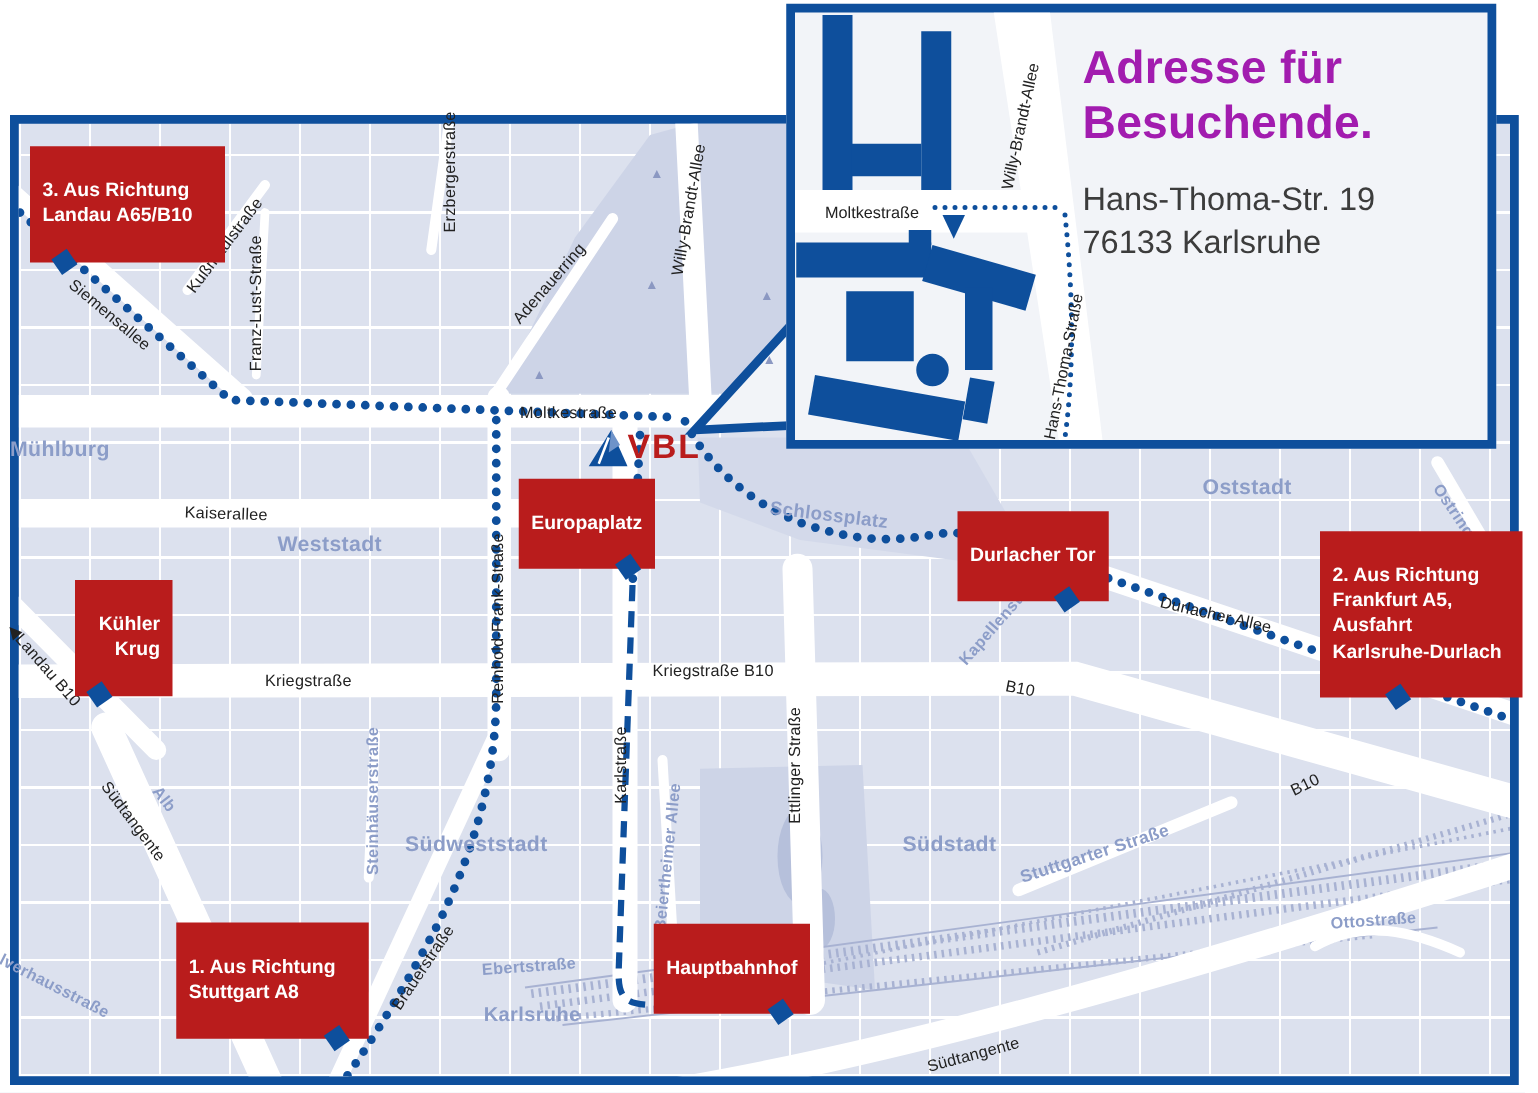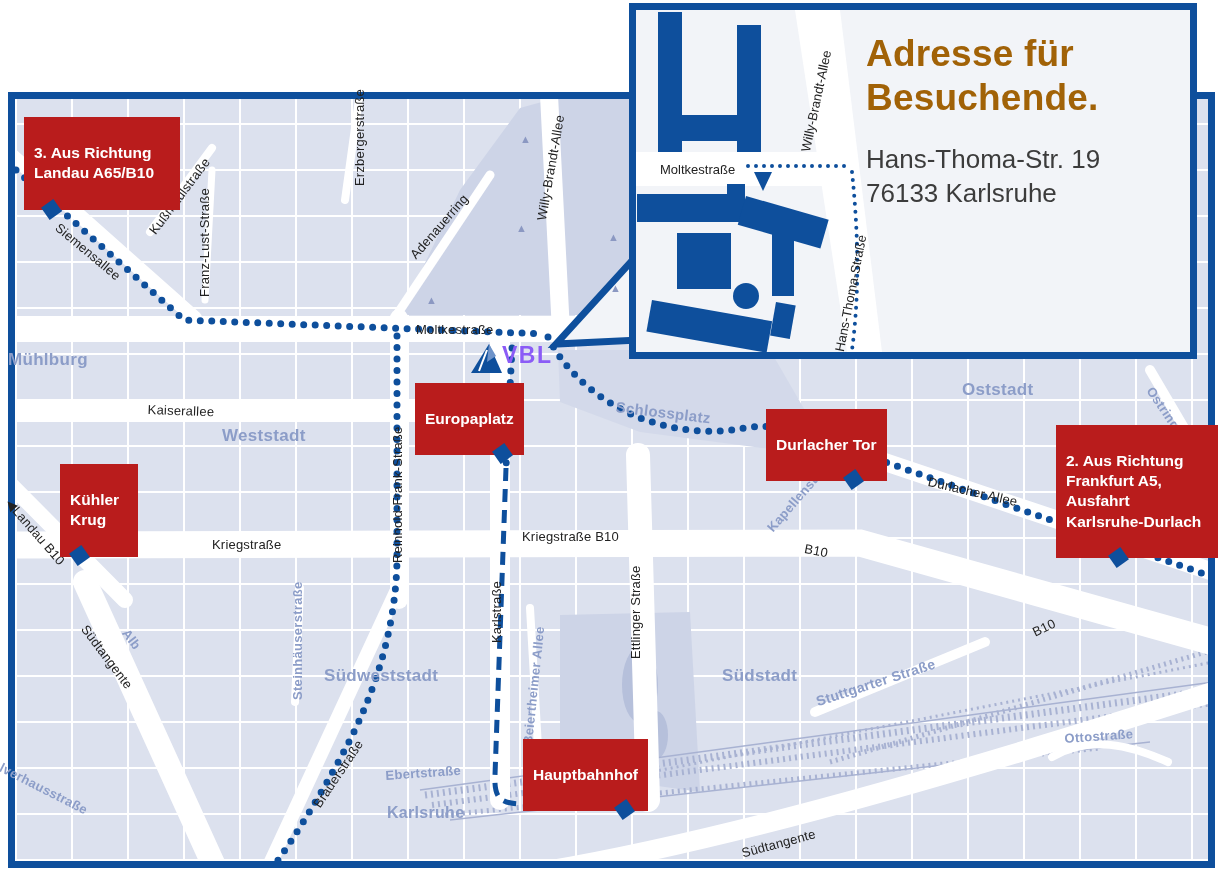--- a/index.html
+++ b/index.html
@@ -29,28 +29,28 @@
          font-size:15.5px;line-height:1.3;padding:6px 10px;white-space:pre-line;
          box-shadow:0 0 0 0 transparent;}
   .badge .tail{position:absolute;width:15px;height:15px;background:#0e4f9c;
                transform:rotate(55deg);}
 
   
   #inset{position:absolute;left:629px;top:3px;width:554px;height:342px;
          border:7px solid #0e4f9c;background:#f2f4f8;z-index:3;}
   #inset .ilabel{position:absolute;color:#222;font-size:13px;white-space:nowrap;
                  transform-origin:0 0;}
-  #inset-title{position:absolute;left:230px;top:22px;color:#a16207;font-weight:bold;
+  #inset-title{position:absolute;left:230px;top:22px;color:#a21caf;font-weight:bold;
                font-size:37px;line-height:1.18;letter-spacing:.2px;}
   #inset-address{position:absolute;left:230px;top:133px;color:#3c3c3c;
                  font-size:26px;line-height:1.3;}
 
   
-  #vbl-text{position:absolute;left:502px;top:342px;color:#8b5cf6;font-weight:bold;
-            font-size:23px;letter-spacing:1.5px;z-index:2;}
+  #vbl-text{position:absolute;left:502px;top:342px;color:#b91c1c;font-weight:bold;
+            font-size:27px;letter-spacing:1.5px;z-index:2;}
 </style>
 </head>
 <body>
 
 <div id="map"></div>
 
 <svg id="art" viewBox="0 0 1230 874">
   <defs>
     <clipPath id="mapclip">
         <rect x="15" y="99" width="1193" height="762"></rect>
@@ -169,24 +169,29 @@
   <span class="tree" style="left:426px;top:294px">▲</span>
   <span class="tree" style="left:520px;top:133px">▲</span>
 
   <div id="vbl-text">VBL</div>
 
   <div class="badge" style="left:24px;top:117px;width:136px">
     <span class="pre">3. Aus Richtung
 Landau A65/B10</span>
     <span class="tail" style="left:20px;bottom:-7px"></span>
   </div>
-  <div class="badge" style="left:60px;top:464px;width:58px;text-align:left">
+  <div class="badge" style="left:60px;top:464px;width:58px;text-align:right">
     <span class="pre">Kühler
 Krug</span>
     <span class="tail" style="left:12px;bottom:-6px"></span>
+  </div>
+  <div class="badge" style="left:141px;top:738px;width:134px">
+    <span class="pre">1. Aus Richtung
+Stuttgart A8</span>
+    <span class="tail" style="right:18px;bottom:-7px"></span>
   </div>
   <div class="badge" style="left:766px;top:409px">
     <span>Durlacher Tor</span>
     <span class="tail" style="right:26px;bottom:-6px"></span>
   </div>
   <div class="badge" style="left:415px;top:383px">
     <span>Europaplatz</span>
     <span class="tail" style="right:14px;bottom:-6px"></span>
   </div>
   <div class="badge" style="left:1056px;top:425px;width:142px">

